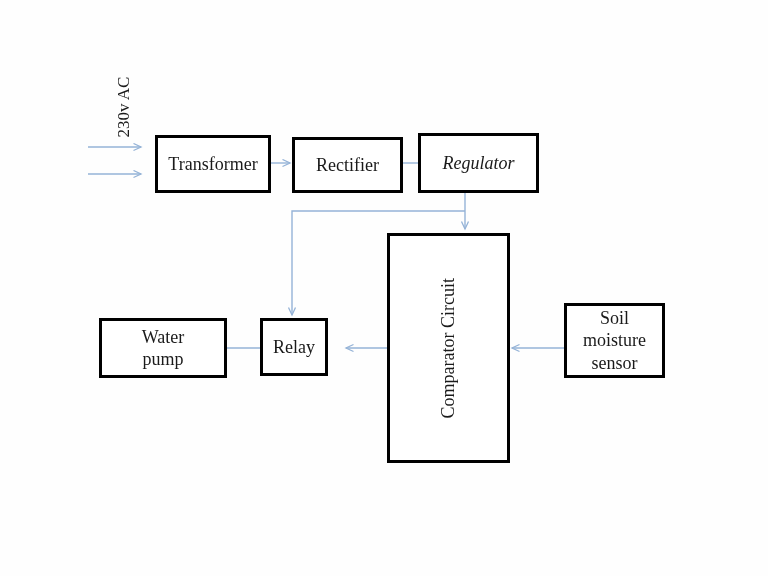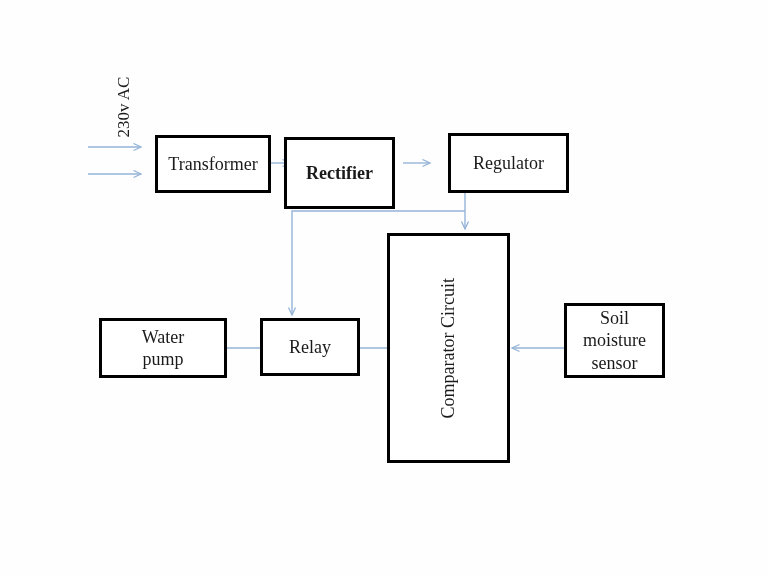--- a/index.html
+++ b/index.html
@@ -38,24 +38,24 @@
     justify-content: center;
     text-align: center;
     font-size: 18px;
     color: #1a1a1a;
     line-height: 1.25;
   }
   .node-label {
     white-space: pre-line;
   }
   #node-transformer { left: 155px; top: 135px; width: 116px; height: 58px; }
-  #node-rectifier   { left: 284px; top: 137px; width: 111px; height: 72px; font-weight: bold; }
-  #node-regulator   { left: 448px; top: 133px; width: 121px; height: 60px; }
+  #node-rectifier   { left: 292px; top: 137px; width: 111px; height: 56px; }
+  #node-regulator   { left: 418px; top: 133px; width: 121px; height: 60px; font-style: italic; }
   #node-comparator  { left: 387px; top: 233px; width: 123px; height: 230px; }
-  #node-relay       { left: 260px; top: 318px; width: 100px;  height: 58px; }
+  #node-relay       { left: 260px; top: 318px; width: 68px;  height: 58px; }
   #node-water-pump  { left: 99px;  top: 318px; width: 128px; height: 60px; }
   #node-soil-sensor { left: 564px; top: 303px; width: 101px; height: 75px; }
   #node-comparator .node-label {
     transform: rotate(-90deg);
     white-space: nowrap;
   }
   #ac-input-label {
     position: absolute;
     left: 87px;
     top: 96px;

